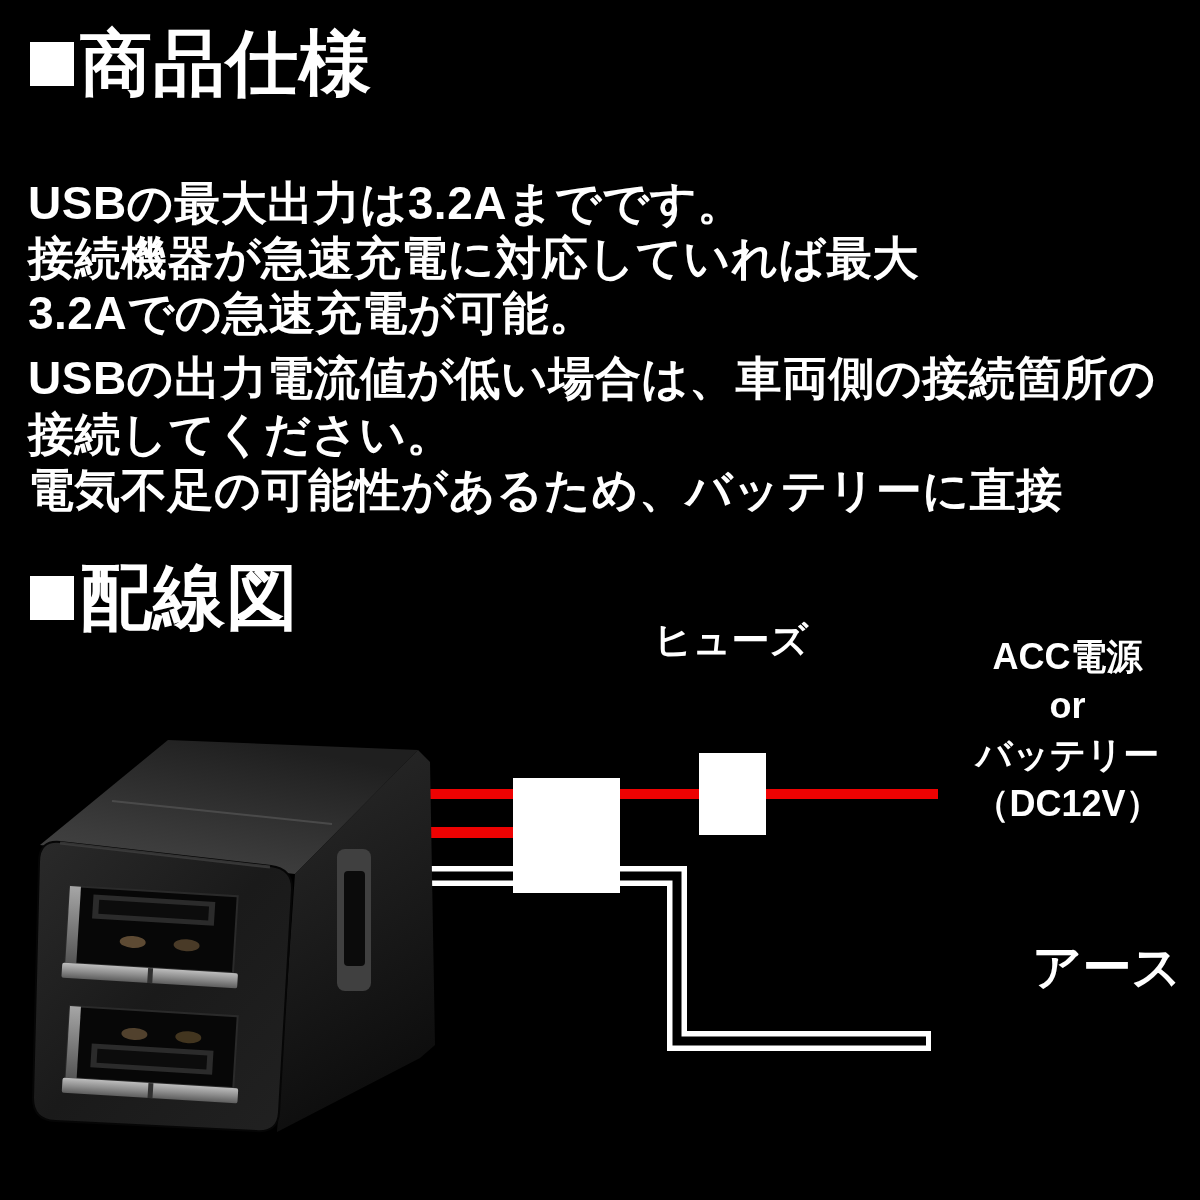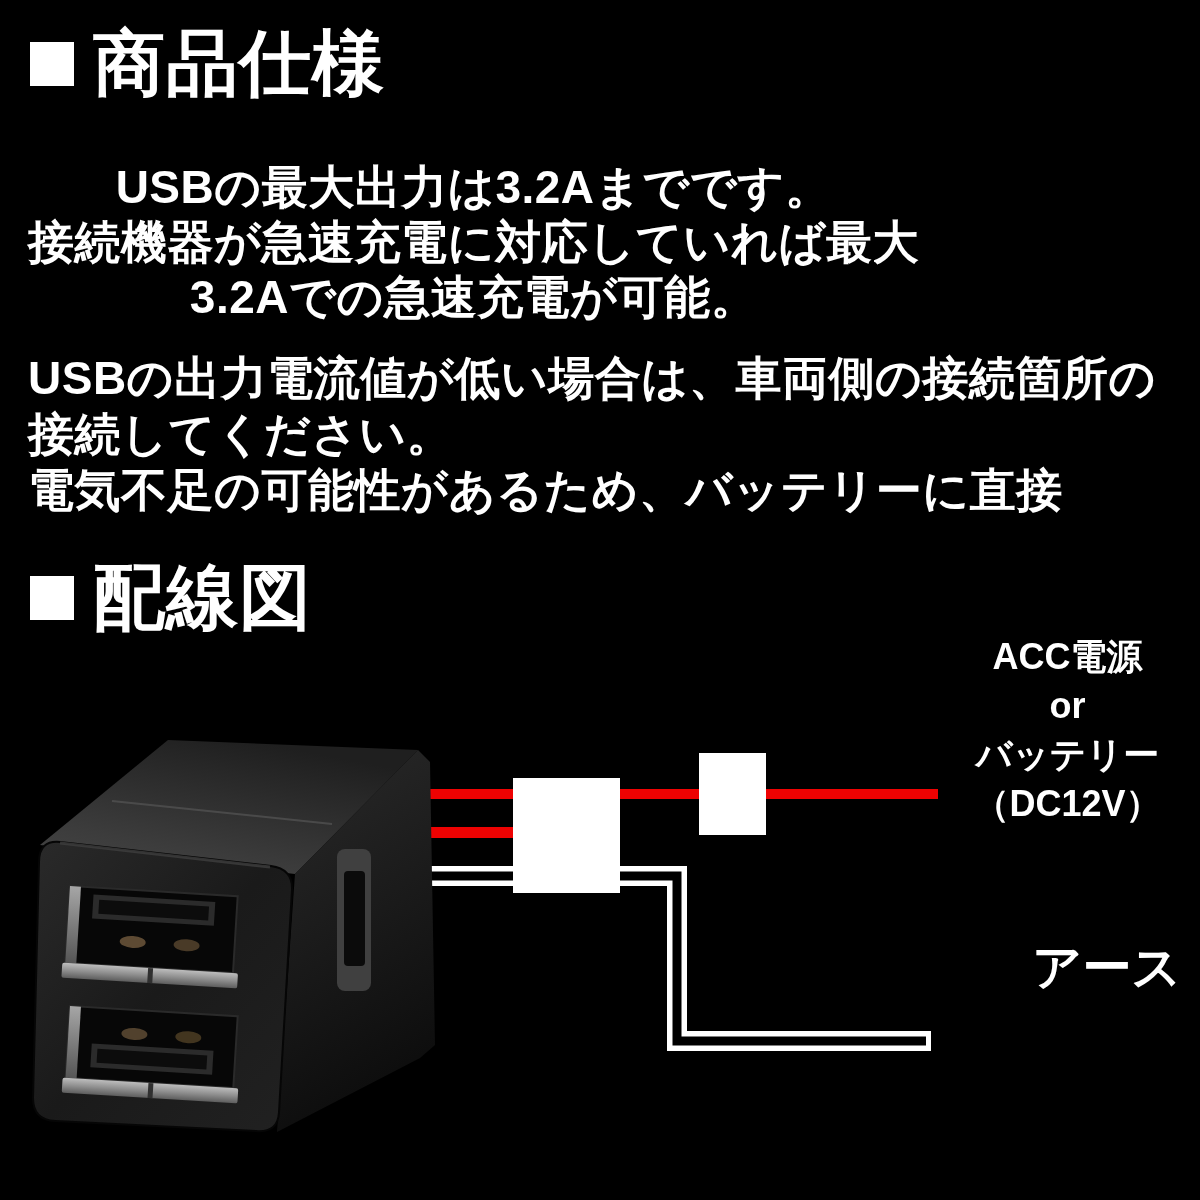--- a/index.html
+++ b/index.html
@@ -4,31 +4,31 @@
 <style>
   html,body { margin:0; padding:0; background:#000; }
   .page {
     position:relative; width:1200px; height:1200px; background:#000;
     overflow:hidden;
     font-family:"Liberation Sans","DejaVu Sans",sans-serif;
     color:#fff; font-weight:bold;
   }
   .heading {
     position:absolute; left:30px; height:100px;
-    display:flex; align-items:center; gap:19px;
+    display:flex; align-items:center; gap:6px;
     font-size:72px; font-weight:bold; white-space:nowrap; letter-spacing:1px;
   }
   .heading .sq { width:44px; height:44px; background:#fff; flex:0 0 auto; }
   .h-spec   { top:14px; }
   .h-wiring { top:548px;font-family:Liberation Mono, monospace; }
   .para {
     position:absolute; left:28px; font-size:46px; line-height:55px;
     font-weight:bold; white-space:nowrap; letter-spacing:0.5px;
   }
-  .para-1 { top:160px;text-align:center; }
+  .para-1 { top:176px; }
   .para-2 { top:336px; line-height:56px;margin-top:14px; }
   .diagram { position:absolute; left:0; top:690px; width:1200px; height:510px; }
   .diagram svg { position:absolute; left:0; top:0; }
   .dlabel {
     position:absolute; color:#fff; font-weight:bold; text-align:center;
     line-height:1.06; white-space:nowrap;
   }
   .lbl-connector { left:496px; top:-36px;  width:150px; font-size:38px; }
   .lbl-fuse      { left:651px; top:-70px;  width:160px; font-size:38px; }
   .lbl-power     { left:935px; top:-58px;  width:265px; font-size:36px; line-height:49px; }
@@ -131,20 +131,21 @@
           <rect x="30" y="41" width="110" height="14" fill="#0c0c0c"></rect>
           <rect x="-3" y="72" width="176" height="15" rx="2" fill="url(#gMetalH)"></rect>
           <rect x="83" y="72" width="5" height="15" fill="#303030"></rect>
         </g>
       </g>
 
       <rect x="513" y="778" width="107" height="115" fill="#ffffff"></rect>
       <rect x="699" y="753" width="67" height="82" fill="#ffffff"></rect>
     </svg>
 
+    <div class="dlabel lbl-fuse">ヒューズ</div>
     <div class="dlabel lbl-power">
       <div>ACC電源</div>
       <div>or</div>
       <div>バッテリー</div>
       <div>（DC12V）</div>
     </div>
     <div class="dlabel lbl-ground">アース</div>
   </div>
 
 </div>

